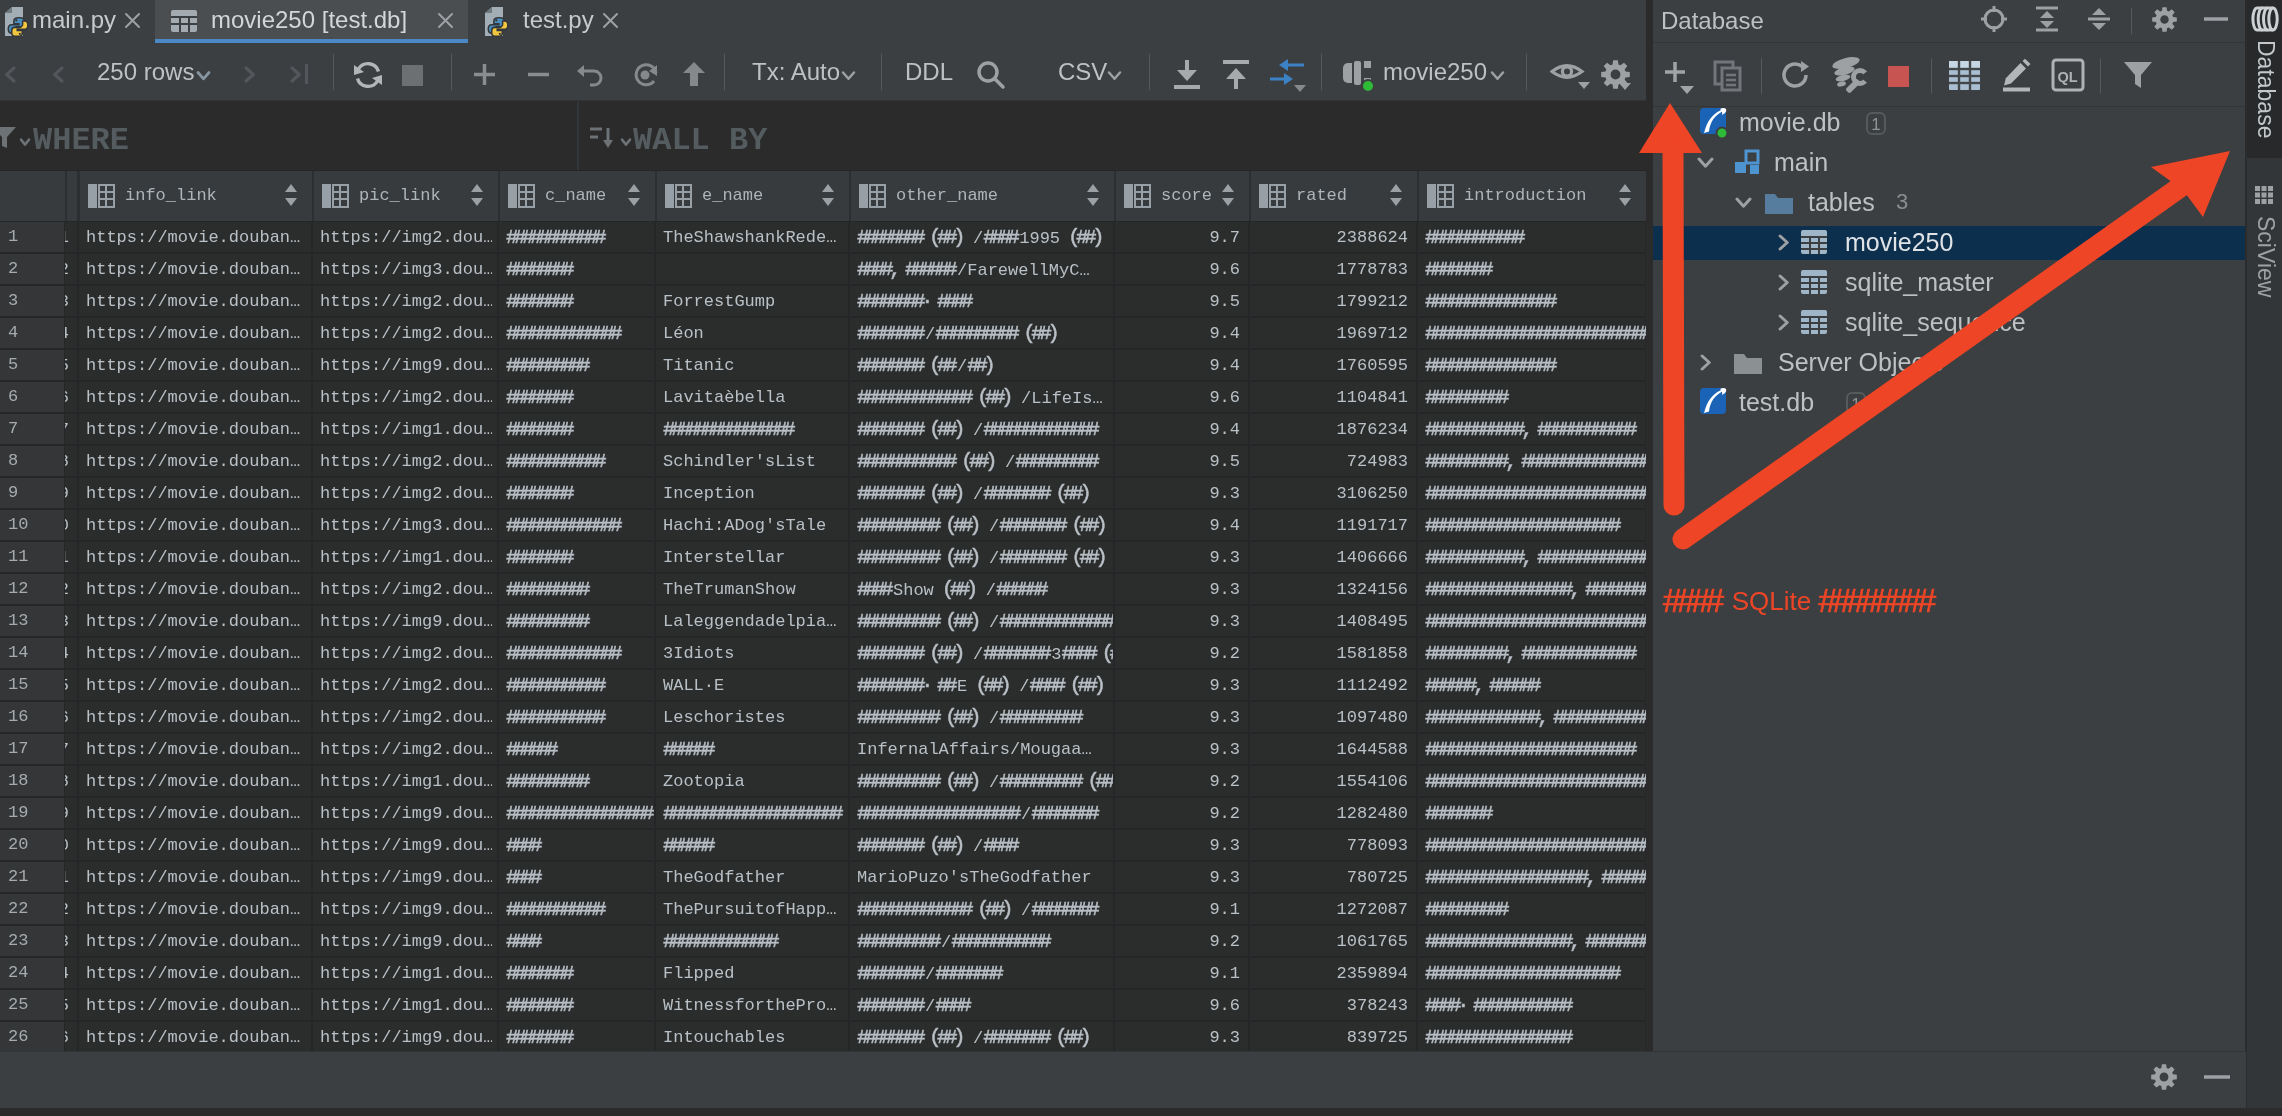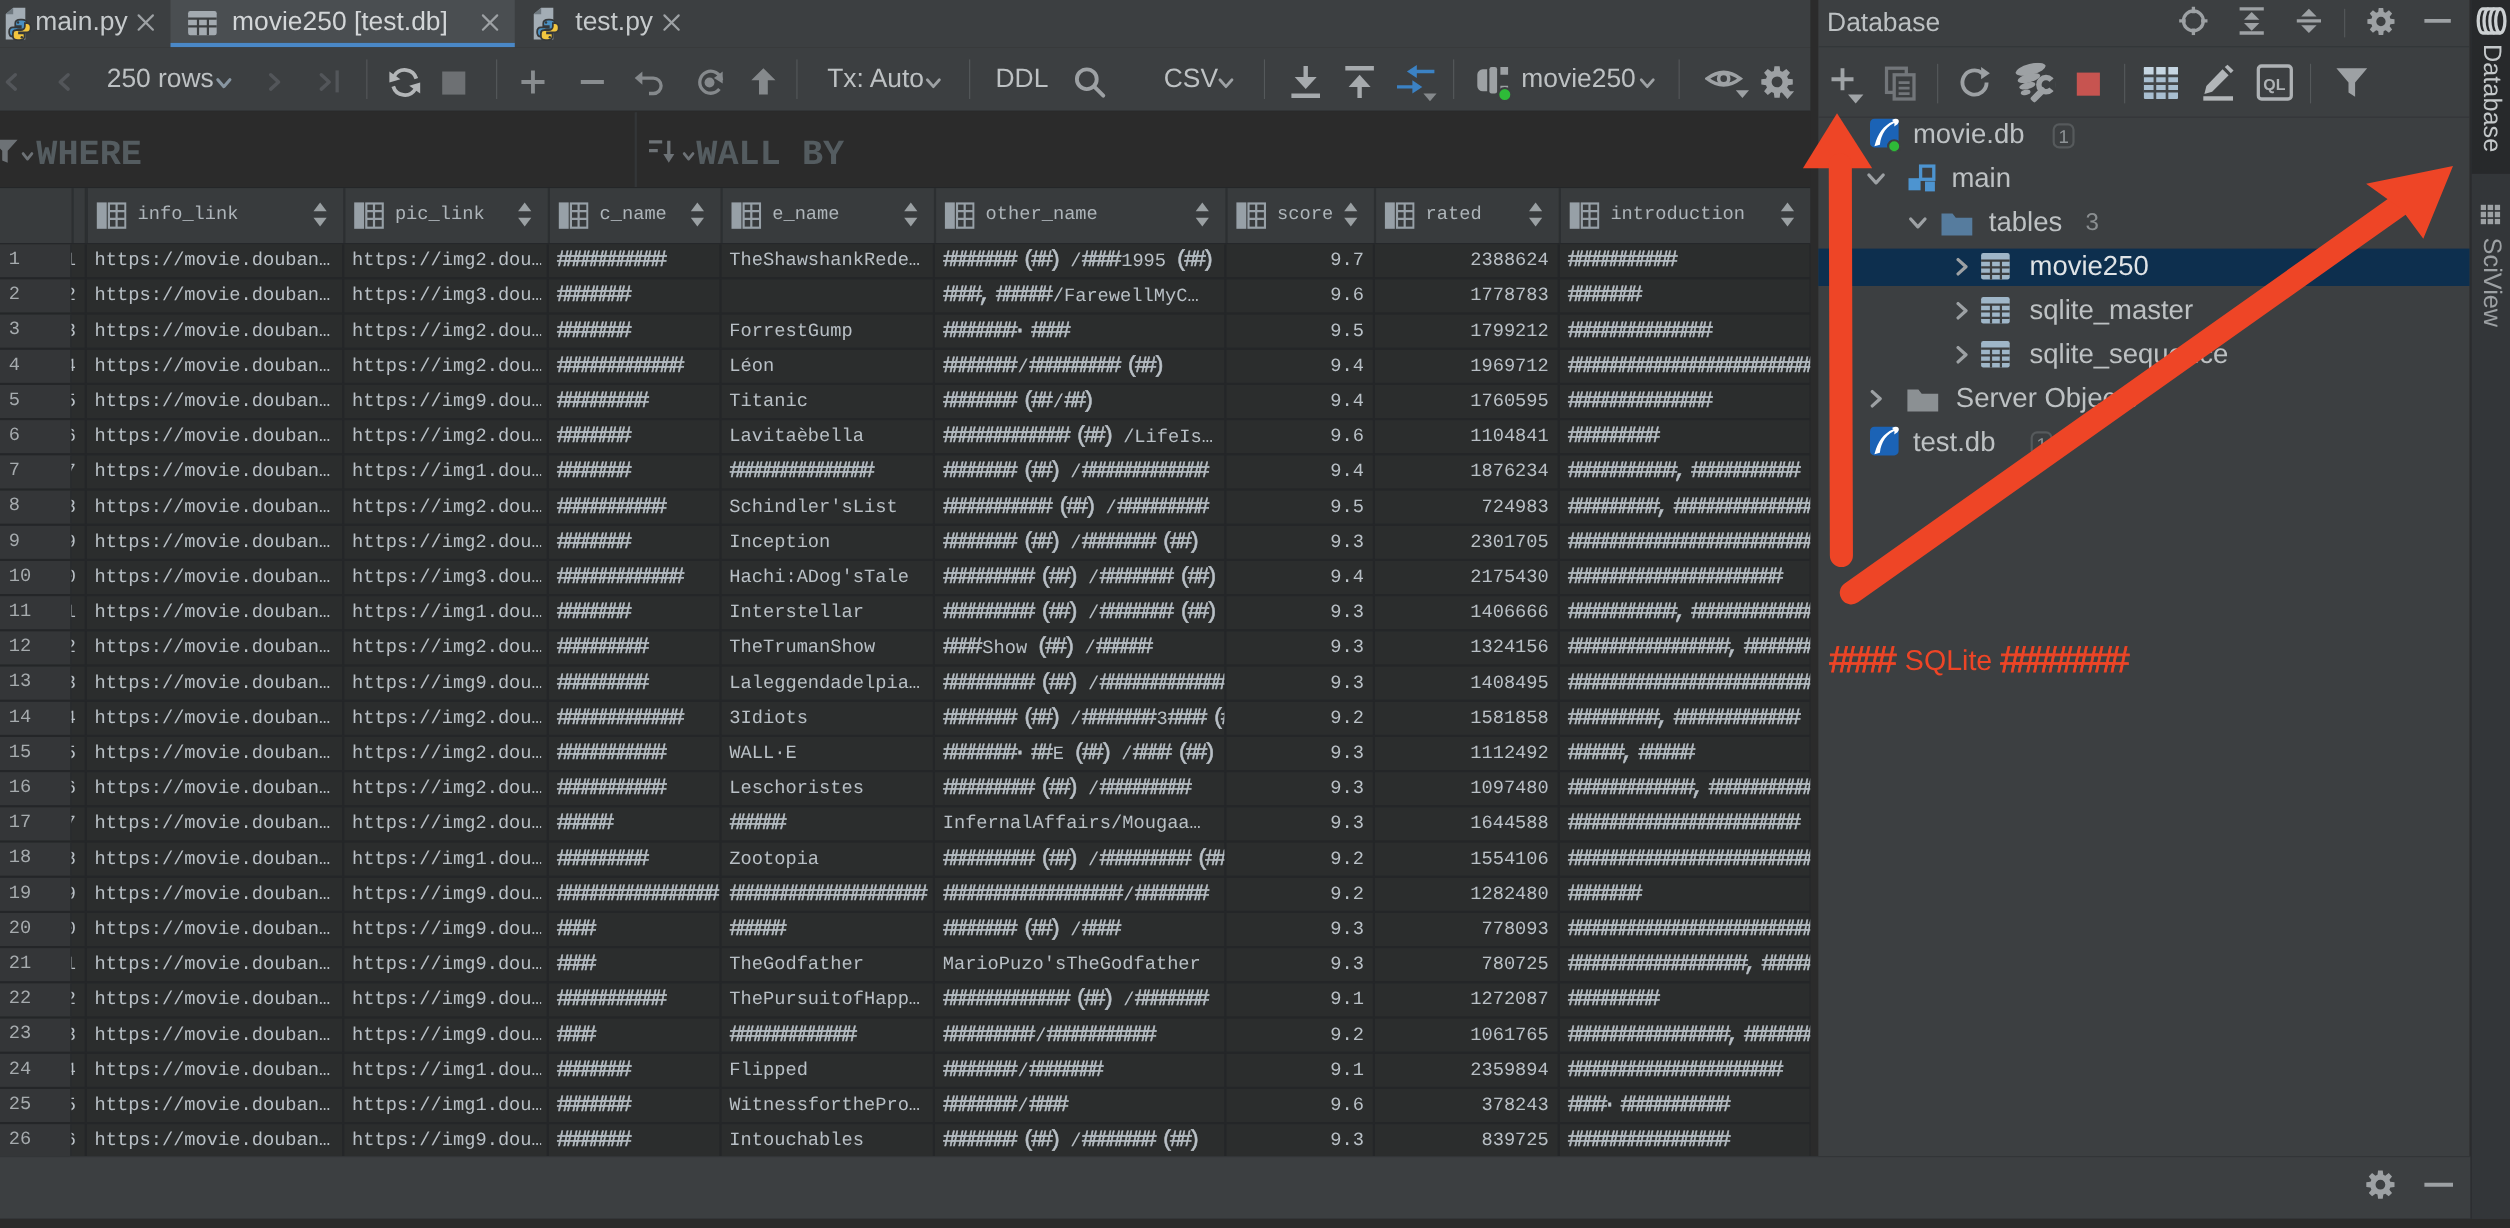--- a/index.html
+++ b/index.html
@@ -484,36 +484,36 @@
       <div class="gnum">9</div>
 <div class="cell" style="left:65px;width:12px;">
         <span style="position:absolute;right:8px">9</span>
       </div>
 <div class="cell" style="left:86px;width:218px">https://movie.douban…</div>
 <div class="cell" style="left:320px;width:172px">https://img2.dou…</div>
 <div class="cell" style="left:506px;width:148px"><span class="h">########</span></div>
 <div class="cell" style="left:663px;width:185px">Inception</div>
 <div class="cell" style="left:857px;width:256px"><span class="h">######## (##) </span>/<span class="h">######## (##) </span></div>
 <div class="cell rcell" style="left:1114px;width:126px">9.3</div>
-<div class="cell rcell" style="left:1249px;width:159px">2301705</div>
+<div class="cell rcell" style="left:1249px;width:159px">3106250</div>
 <div class="cell" style="left:1425px;width:221px"><span class="h">############################</span></div>
 </div>
 <div class="row" style="top:288px">
 <div class="gut"></div>
       <div class="gnum">10</div>
 <div class="cell" style="left:65px;width:12px;">
         <span style="position:absolute;right:8px">10</span>
       </div>
 <div class="cell" style="left:86px;width:218px">https://movie.douban…</div>
 <div class="cell" style="left:320px;width:172px">https://img3.dou…</div>
 <div class="cell" style="left:506px;width:148px"><span class="h">##############</span></div>
 <div class="cell" style="left:663px;width:185px">Hachi:ADog'sTale</div>
 <div class="cell" style="left:857px;width:256px"><span class="h">########## (##) </span>/<span class="h">######## (##) </span></div>
 <div class="cell rcell" style="left:1114px;width:126px">9.4</div>
-<div class="cell rcell" style="left:1249px;width:159px">2175430</div>
+<div class="cell rcell" style="left:1249px;width:159px">1191717</div>
 <div class="cell" style="left:1425px;width:221px"><span class="h">########################</span></div>
 </div>
 <div class="row" style="top:320px">
 <div class="gut"></div>
       <div class="gnum">11</div>
 <div class="cell" style="left:65px;width:12px;">
         <span style="position:absolute;right:8px">11</span>
       </div>
 <div class="cell" style="left:86px;width:218px">https://movie.douban…</div>
 <div class="cell" style="left:320px;width:172px">https://img1.dou…</div>

